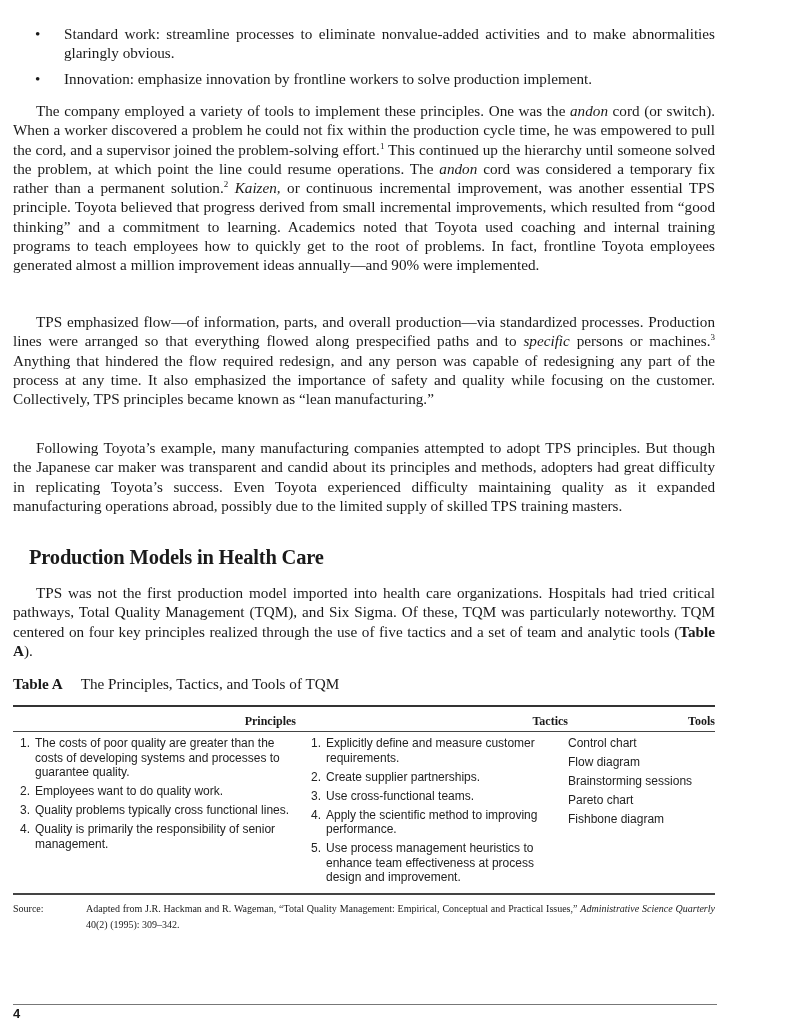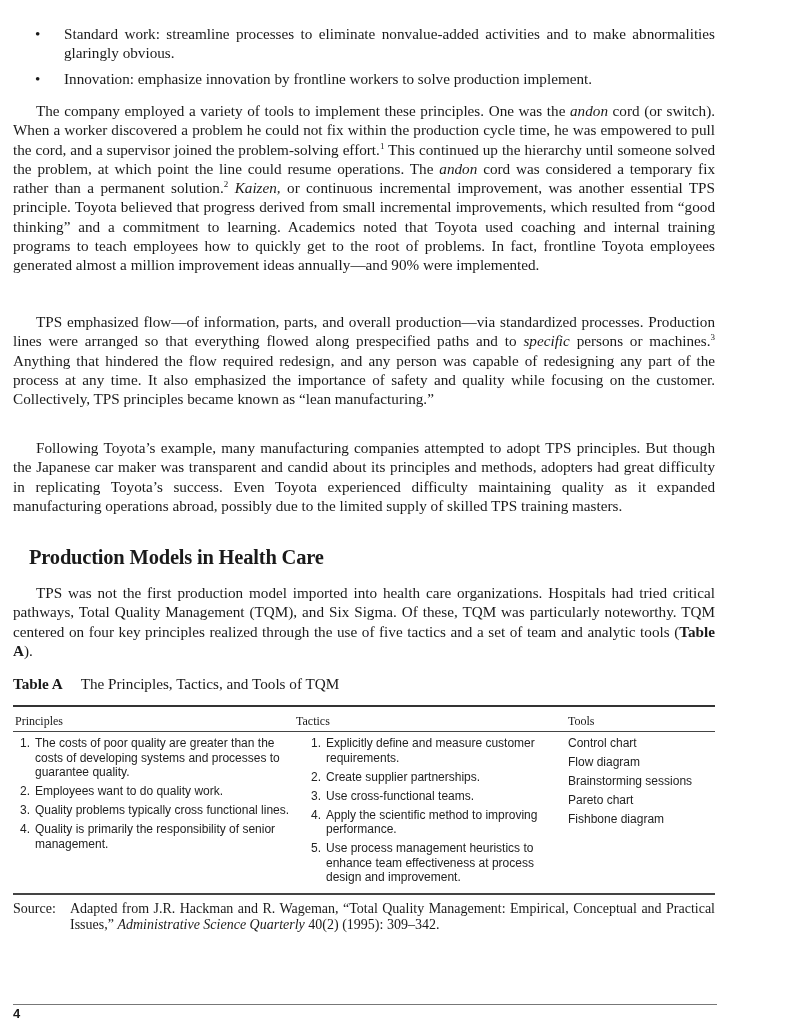--- a/index.html
+++ b/index.html
@@ -13,33 +13,33 @@
   .para { position:absolute; left:0; width:702px; text-indent:23px; }
   sup { font-size:9px; line-height:0; vertical-align:6px; }
   .h2 { position:absolute; left:16px; top:546px; font-size:20.5px; font-weight:bold; margin:0; letter-spacing:-0.2px; }
   .tcap { position:absolute; left:0; top:675px; font-size:15.2px; }
   .tcap b { margin-right:18px; }
   .tbl-wrap { position:absolute; left:0; top:705px; width:702px; }
   .rule-top { height:1.5px; background:#333; }
   .rule-mid { height:1.5px; background:#444; }
   .rule-bot { height:2px; background:#444; }
   .thead { display:flex; height:24px; align-items:flex-end; padding-bottom:2px; box-sizing:border-box;
-           font-family:"Liberation Serif", serif; font-weight:normal; font-size:12px; }
+           font-family:"Liberation Serif", serif; font-weight:bold; font-size:12px;text-align:right; }
   .col1 { width:283px; box-sizing:border-box; padding-left:2px; }
   .col2 { width:272px; box-sizing:border-box; }
   .col3 { width:147px; box-sizing:border-box; }
   .tbody { display:flex; padding-top:4px; padding-bottom:4px; font-family:"Liberation Sans", "DejaVu Sans", sans-serif; font-size:12px; line-height:14.5px; color:#222; }
   .olist { margin:0; padding:0; list-style:none; }
   .olist li { position:relative; padding-left:20px; margin-bottom:4.5px; }
   .olist li .num { position:absolute; left:5px; top:0; }
   .tbody .col2 .olist li { padding-left:30px; }
   .tbody .col2 .olist li .num { left:15px; }
   .tools { margin:0; padding:0; list-style:none; }
   .tools li { margin-bottom:4.5px; line-height:14.5px; }
-  .source { position:absolute; left:0; top:901px; width:702px; font-size:14px; line-height:15.5px; display:flex; }
+  .source { position:absolute; left:0; top:901px; width:702px; font-size:10px; line-height:15.5px; display:flex;gap:16px; }
   .source .lbl { width:57px; flex:none; }
   .source .txt { flex:1; text-align:justify; }
   .footer-rule { position:absolute; left:0; top:1004px; width:704px; height:1px; background:#777; }
   .page-num { position:absolute; left:0; top:1006px; font-family:"Liberation Sans", sans-serif; font-weight:bold; font-size:13px; }
 </style>
 </head>
 <body>
 
 <div class="page">
 

